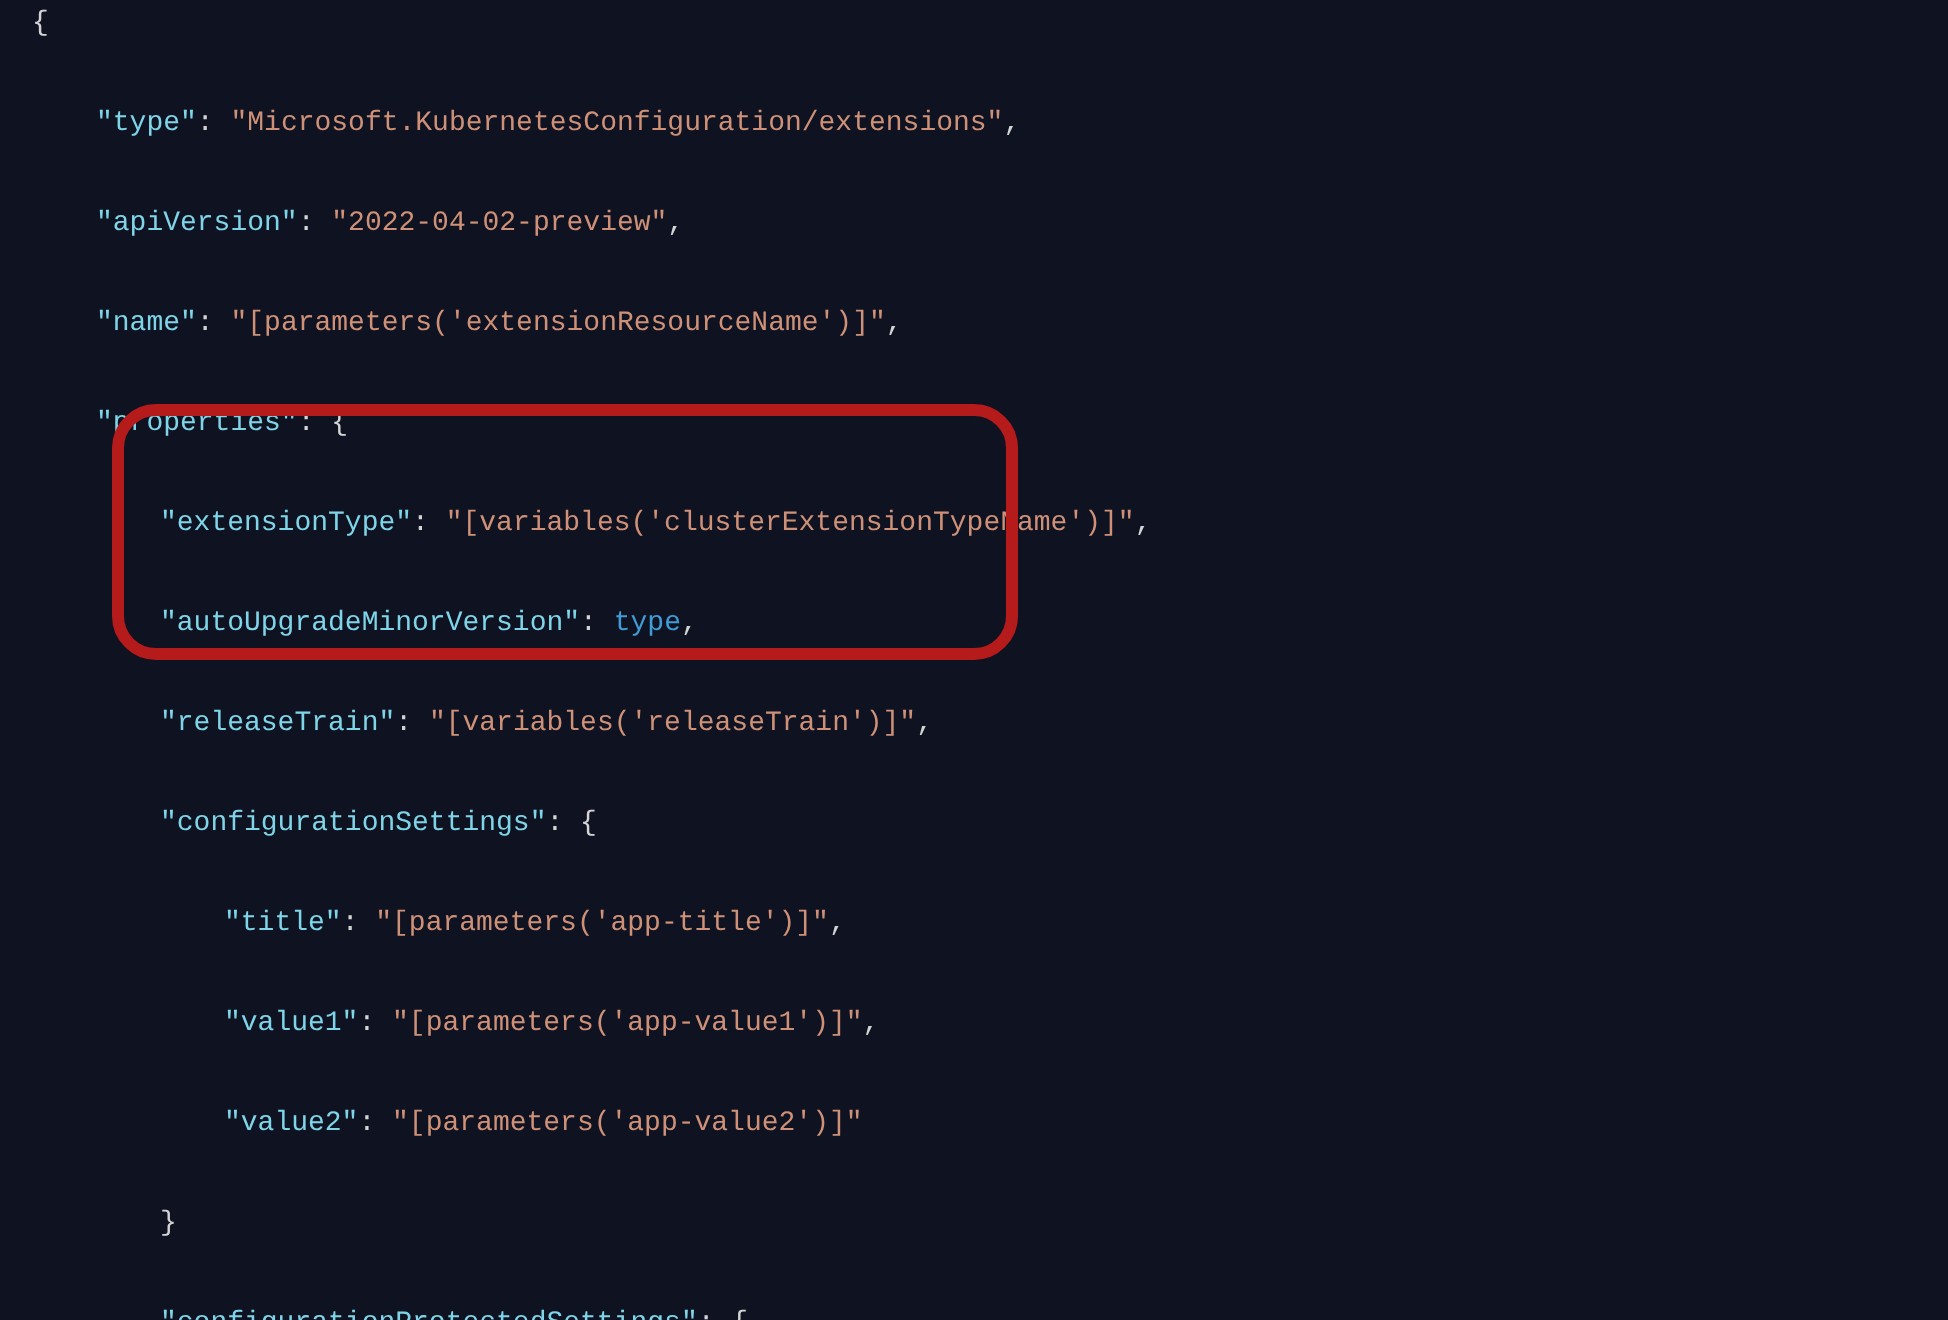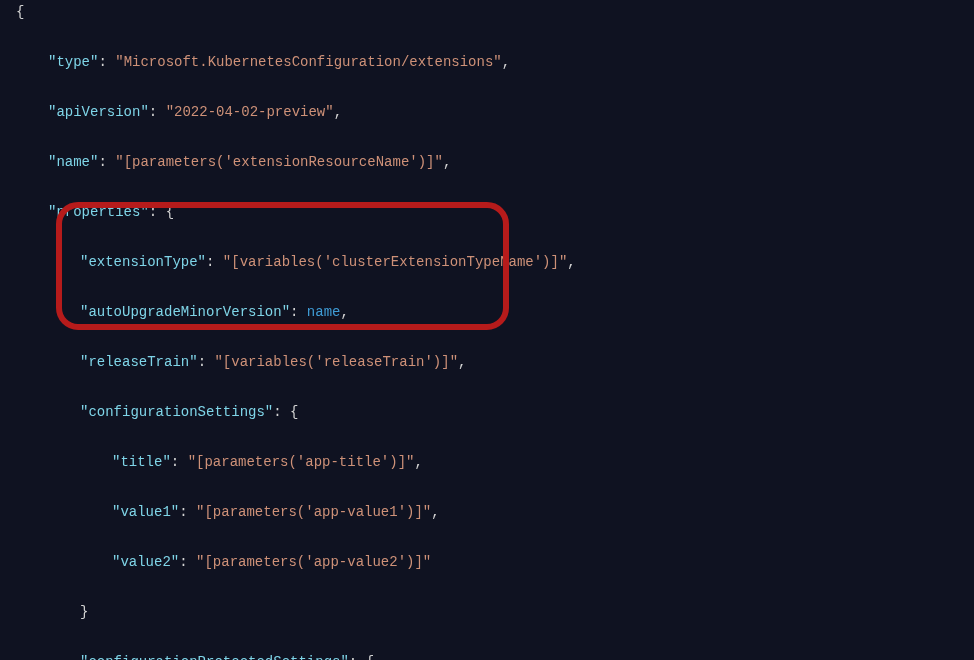--- a/index.html
+++ b/index.html
@@ -46,21 +46,21 @@
 </style>
 </head>
 <body>
 
 <pre><span class="line i0"><span class="punc">{</span></span>
 <span class="line i1"><span class="key">"type"</span><span class="punc">: </span><span class="str">"Microsoft.KubernetesConfiguration/extensions"</span><span class="punc">,</span></span>
 <span class="line i1"><span class="key">"apiVersion"</span><span class="punc">: </span><span class="str">"2022-04-02-preview"</span><span class="punc">,</span></span>
 <span class="line i1"><span class="key">"name"</span><span class="punc">: </span><span class="str">"[parameters('extensionResourceName')]"</span><span class="punc">,</span></span>
 <span class="line i1"><span class="key">"properties"</span><span class="punc">: {</span></span>
 <span class="line i2"><span class="key">"extensionType"</span><span class="punc">: </span><span class="str">"[variables('clusterExtensionTypeName')]"</span><span class="punc">,</span></span>
-<span class="line i2"><span class="key">"autoUpgradeMinorVersion"</span><span class="punc">: </span><span class="bool">name</span><span class="punc">,</span></span>
+<span class="line i2"><span class="key">"autoUpgradeMinorVersion"</span><span class="punc">: </span><span class="bool">type</span><span class="punc">,</span></span>
 <span class="line i2"><span class="key">"releaseTrain"</span><span class="punc">: </span><span class="str">"[variables('releaseTrain')]"</span><span class="punc">,</span></span>
 <span class="line i2"><span class="key">"configurationSettings"</span><span class="punc">: {</span></span>
 <span class="line i3"><span class="key">"title"</span><span class="punc">: </span><span class="str">"[parameters('app-title')]"</span><span class="punc">,</span></span>
 <span class="line i3"><span class="key">"value1"</span><span class="punc">: </span><span class="str">"[parameters('app-value1')]"</span><span class="punc">,</span></span>
 <span class="line i3"><span class="key">"value2"</span><span class="punc">: </span><span class="str">"[parameters('app-value2')]"</span></span>
 <span class="line i2"><span class="punc">}</span></span>
 <span class="line i2"><span class="key">"configurationProtectedSettings"</span><span class="punc">: {</span></span>
 
 
 

